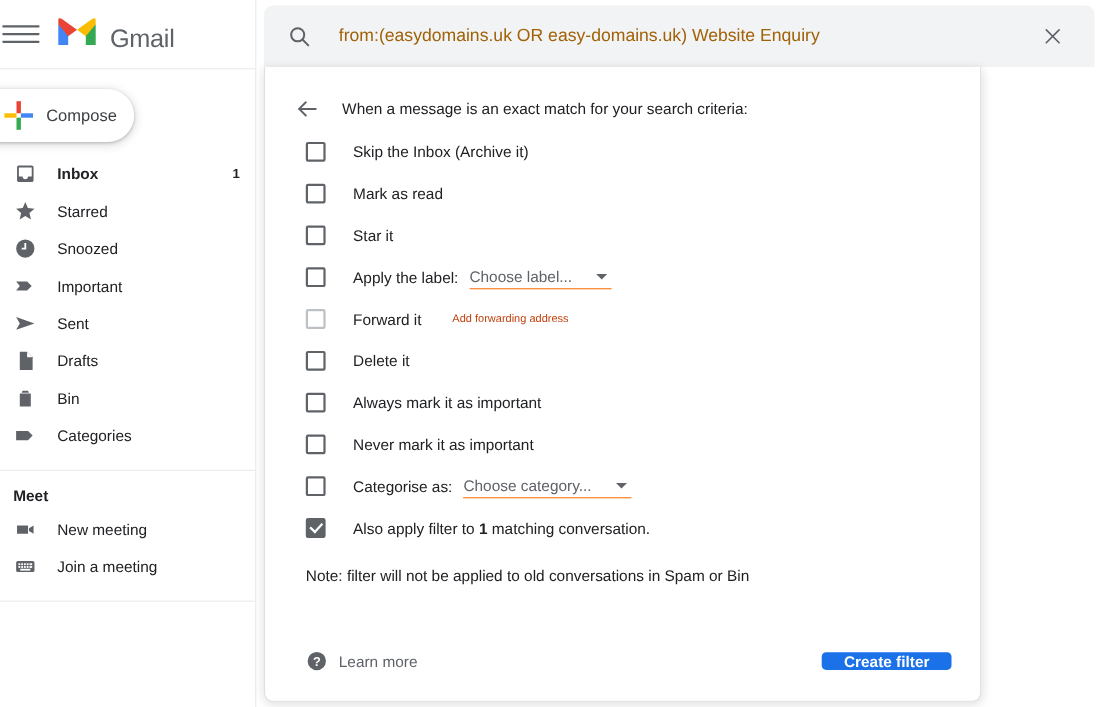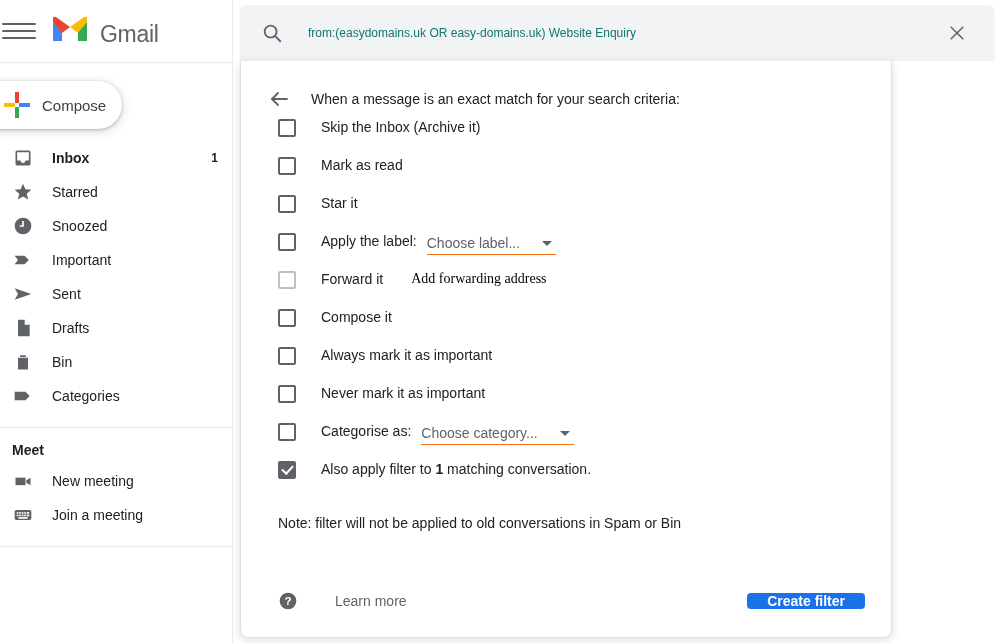--- a/index.html
+++ b/index.html
@@ -151,22 +151,22 @@
   .search-icon-btn {
     width: 48px;
     display: flex;
     align-items: center;
     justify-content: center;
     cursor: pointer;
     margin-left: 8px;
   }
   .search-text {
     flex: 1;
-    font-size: 12px;
-    color: #0f766e;
+    font-size: 16px;
+    color: #a16207;
     margin-left: 12px;
     white-space: nowrap;
     overflow: hidden;
   }
   .close-btn {
     width: 48px;
     display: flex;
     align-items: center;
     justify-content: center;
     cursor: pointer;
@@ -202,21 +202,21 @@
     cursor: pointer;
     flex: 0 0 auto;
   }
   .criteria-text {
     font-size: 14px;
     color: #202124;
   }
 
   .opt-row {
     display: flex;
-    align-items: flex-start;
+    align-items: center;
     height: 38px;
     font-size: 14px;
     color: #202124;
   }
   .cb {
     width: 18px;
     height: 18px;
     box-sizing: border-box;
     border: 2px solid #5f6368;
     border-radius: 2px;
@@ -260,25 +260,24 @@
   }
   .dropdown .caret {
     width: 0; height: 0;
     border-left: 5px solid transparent;
     border-right: 5px solid transparent;
     border-top: 5px solid #5f6368;
     margin-left: 22px;
     margin-right: 4px;
   }
   .link-blue {
-    color: #000000;
-    font-size: 14px;
+    color: #c2410c;
+    font-size: 10px;
     margin-left: 28px;
     cursor: pointer;
-    font-family: Liberation Serif, serif;
   }
   .note-text {
     font-size: 14px;
     color: #202124;
     margin-top: 16px;
     margin-left: 11px;
   }
 
   .footer {
     position: absolute;
@@ -293,21 +292,21 @@
   }
   .help-icon {
     width: 20px;
     height: 20px;
     flex: 0 0 auto;
     cursor: pointer;
   }
   .learn-more {
     font-size: 14px;
     color: #5f6368;
-    margin-left: 37px;
+    margin-left: 10px;
     cursor: pointer;
   }
   .spacer { flex: 1; }
   .create-filter-btn {
     background: #1b72e8;
     color: #ffffff;
     font-size: 14px;
     font-weight: bold;
     border: none;
     border-radius: 4px;
@@ -520,21 +519,21 @@
     </div>
 
     <div class="opt-row">
       <span class="cb disabled"></span>
       <span class="opt-label">Forward it</span>
       <span class="link-blue">Add forwarding address</span>
     </div>
 
     <div class="opt-row">
       <span class="cb"></span>
-      <span class="opt-label">Compose it</span>
+      <span class="opt-label">Delete it</span>
     </div>
 
 
     <div class="opt-row">
       <span class="cb"></span>
       <span class="opt-label">Always mark it as important</span>
     </div>
 
     <div class="opt-row">
       <span class="cb"></span>

